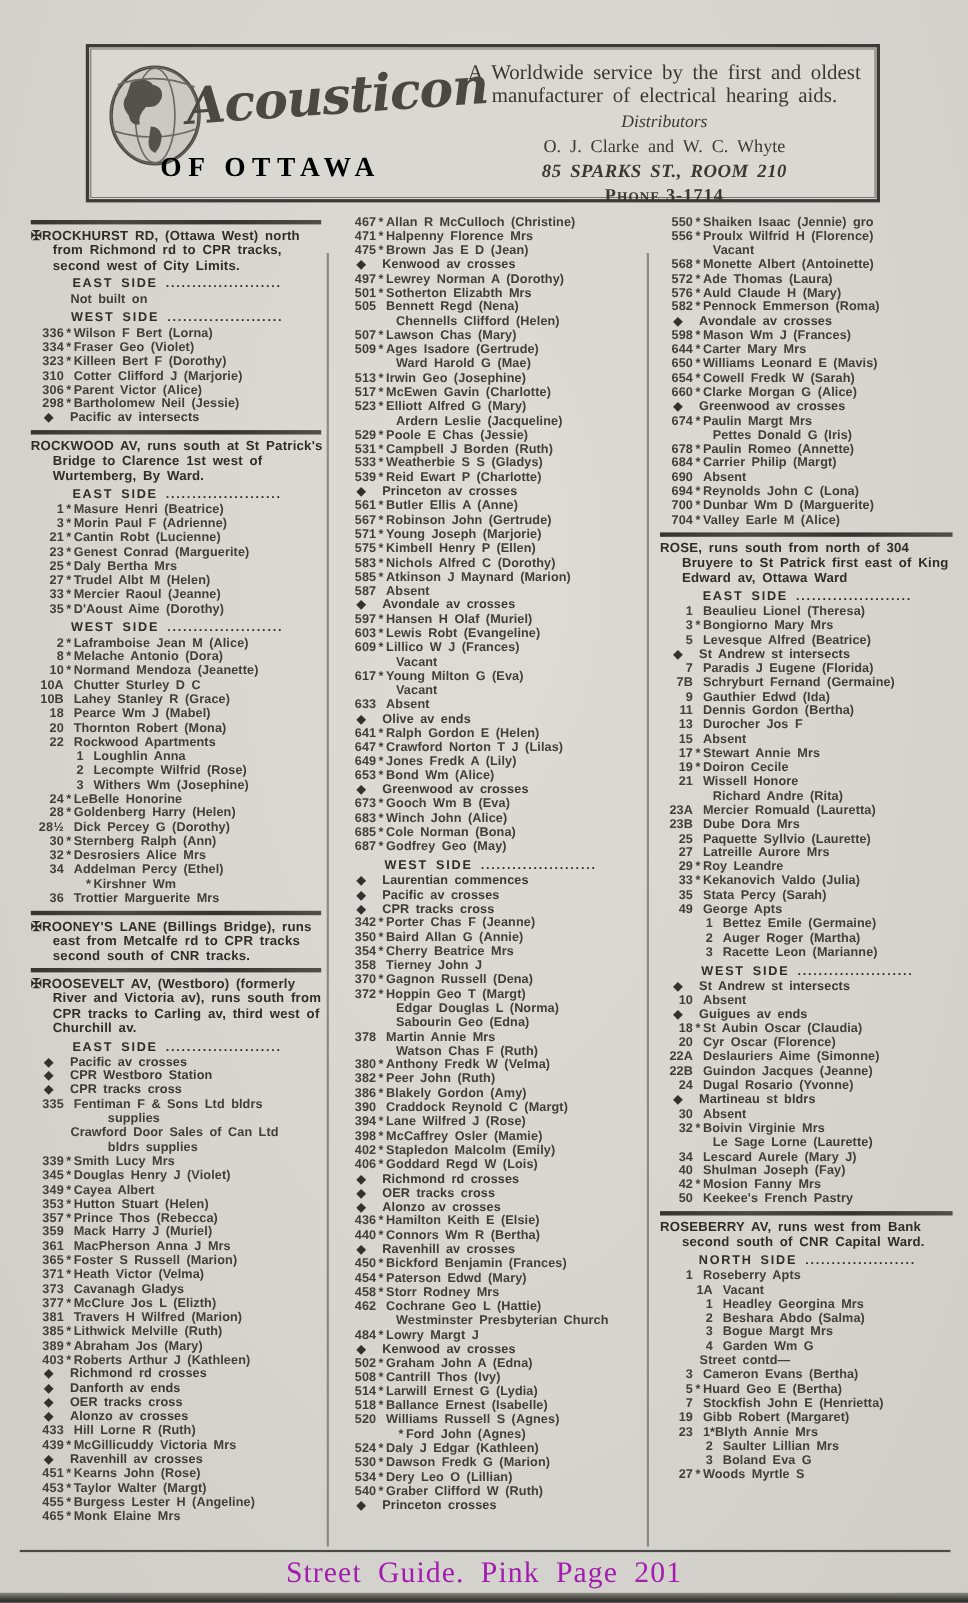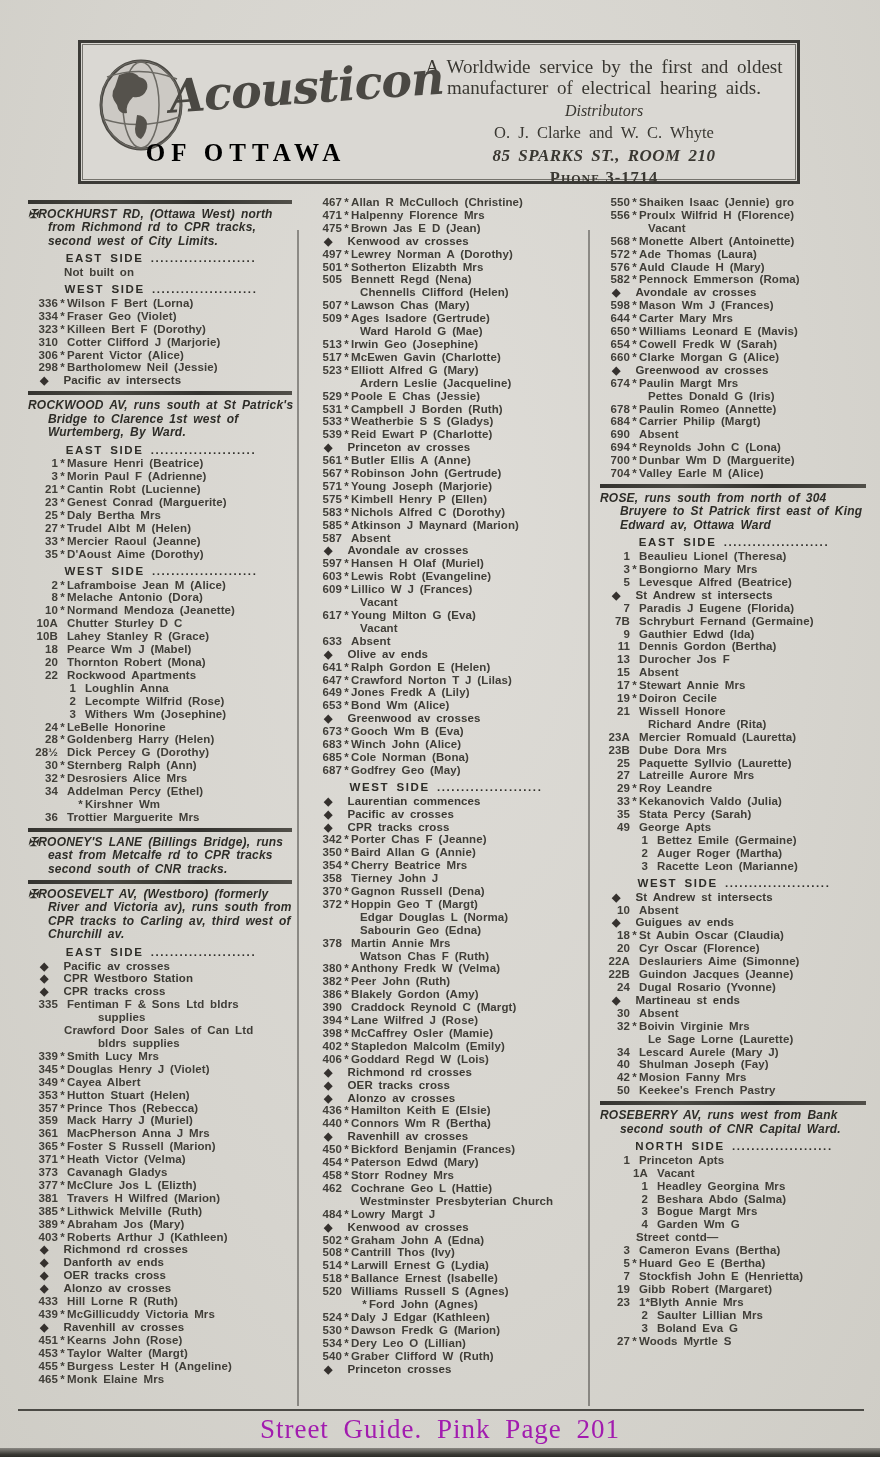--- a/index.html
+++ b/index.html
@@ -35,21 +35,21 @@
   .ad-right .dist{font-style:italic;font-size:16px;margin-top:3px;line-height:20px;}
   .ad-right .names{font-size:16.5px;margin-top:1px;word-spacing:4px;line-height:21px;}
   .ad-right .addr{font-size:17px;font-weight:700;margin-top:2px;letter-spacing:.5px;word-spacing:3px;line-height:22px;font-style:italic;}
   .ad-right .phone{font-size:16.5px;font-weight:700;font-variant:small-caps;letter-spacing:1px;margin-top:1px;}
   
   .col{position:absolute;top:196px;width:266px;color:#403e38;}
   #c1{left:28px;} #c2{left:312px;width:268px;} #c3{left:600px;width:268px;}
   .ln{font-size:11.5px;line-height:12.9px;font-weight:700;
       letter-spacing:.1px;word-spacing:2.5px;white-space:nowrap;overflow:hidden;}
   .hdr{white-space:normal;color:#2e2d28;font-size:12px;line-height:13.4px;
-       padding-left:20px;text-indent:-20px;margin:2px 0 2px;letter-spacing:.2px;font-style:italic;}
+       padding-left:20px;text-indent:-20px;margin:2px 0 2px;letter-spacing:.2px;}
   .side{color:#2e2d28;letter-spacing:1.6px;margin:4px 0 1px;text-align:center;}
   .bar{height:4px;background:linear-gradient(90deg,#34332f,#4a4943 30%,#34332f 65%,#514f49);
        margin:4px 2px 4px 0;}
   .e  .num{display:inline-block;width:30px;text-align:right;}
   .e1{padding-left:20px;}
   .e1 .num{display:inline-block;width:28px;text-align:right;}
   .ast{display:inline-block;width:9px;text-align:center;}
   .x{padding-left:12px;color:#3b3933;}
   .x::before{content:"\25C6";font-size:11px;margin-right:15px;color:#35312e;}
   .p0{padding-left:36px;}
@@ -325,32 +325,32 @@
       <div class="ln e1"><span class="num">3</span><span class="ast">&nbsp;</span><span class="txt">Racette Leon (Marianne)</span></div>
       <div class="ln side">WEST SIDE ......................</div>
       <div class="ln x">St Andrew st intersects</div>
       <div class="ln e"><span class="num">10</span><span class="ast">&nbsp;</span><span class="txt">Absent</span></div>
       <div class="ln x">Guigues av ends</div>
       <div class="ln e"><span class="num">18</span><span class="ast">*</span><span class="txt">St Aubin Oscar (Claudia)</span></div>
       <div class="ln e"><span class="num">20</span><span class="ast">&nbsp;</span><span class="txt">Cyr Oscar (Florence)</span></div>
       <div class="ln e"><span class="num">22A</span><span class="ast">&nbsp;</span><span class="txt">Deslauriers Aime (Simonne)</span></div>
       <div class="ln e"><span class="num">22B</span><span class="ast">&nbsp;</span><span class="txt">Guindon Jacques (Jeanne)</span></div>
       <div class="ln e"><span class="num">24</span><span class="ast">&nbsp;</span><span class="txt">Dugal Rosario (Yvonne)</span></div>
-      <div class="ln x">Martineau st ends</div>
+      <div class="ln x">Martineau st bldrs</div>
       <div class="ln e"><span class="num">30</span><span class="ast">&nbsp;</span><span class="txt">Absent</span></div>
       <div class="ln e"><span class="num">32</span><span class="ast">*</span><span class="txt">Boivin Virginie Mrs</span></div>
       <div class="ln p1">Le Sage Lorne (Laurette)</div>
       <div class="ln e"><span class="num">34</span><span class="ast">&nbsp;</span><span class="txt">Lescard Aurele (Mary J)</span></div>
       <div class="ln e"><span class="num">40</span><span class="ast">&nbsp;</span><span class="txt">Shulman Joseph (Fay)</span></div>
       <div class="ln e"><span class="num">42</span><span class="ast">*</span><span class="txt">Mosion Fanny Mrs</span></div>
       <div class="ln e"><span class="num">50</span><span class="ast">&nbsp;</span><span class="txt">Keekee's French Pastry</span></div>
       <div class="ln bar"></div>
       <div class="ln hdr">ROSEBERRY AV, runs west from Bank second south of CNR Capital Ward.</div>
       <div class="ln side">NORTH SIDE .....................</div>
-      <div class="ln e"><span class="num">1</span><span class="ast">&nbsp;</span><span class="txt">Princeton Apts</span></div>
+      <div class="ln e"><span class="num">1</span><span class="ast">&nbsp;</span><span class="txt">Roseberry Apts</span></div>
       <div class="ln e1"><span class="num">1A</span><span class="ast">&nbsp;</span><span class="txt">Vacant</span></div>
       <div class="ln e1"><span class="num">1</span><span class="ast">&nbsp;</span><span class="txt">Headley Georgina Mrs</span></div>
       <div class="ln e1"><span class="num">2</span><span class="ast">&nbsp;</span><span class="txt">Beshara Abdo (Salma)</span></div>
       <div class="ln e1"><span class="num">3</span><span class="ast">&nbsp;</span><span class="txt">Bogue Margt Mrs</span></div>
       <div class="ln e1"><span class="num">4</span><span class="ast">&nbsp;</span><span class="txt">Garden Wm G</span></div>
       <div class="ln p0">Street contd—</div>
       <div class="ln e"><span class="num">3</span><span class="ast">&nbsp;</span><span class="txt">Cameron Evans (Bertha)</span></div>
       <div class="ln e"><span class="num">5</span><span class="ast">*</span><span class="txt">Huard Geo E (Bertha)</span></div>
       <div class="ln e"><span class="num">7</span><span class="ast">&nbsp;</span><span class="txt">Stockfish John E (Henrietta)</span></div>
       <div class="ln e"><span class="num">19</span><span class="ast">&nbsp;</span><span class="txt">Gibb Robert (Margaret)</span></div>

